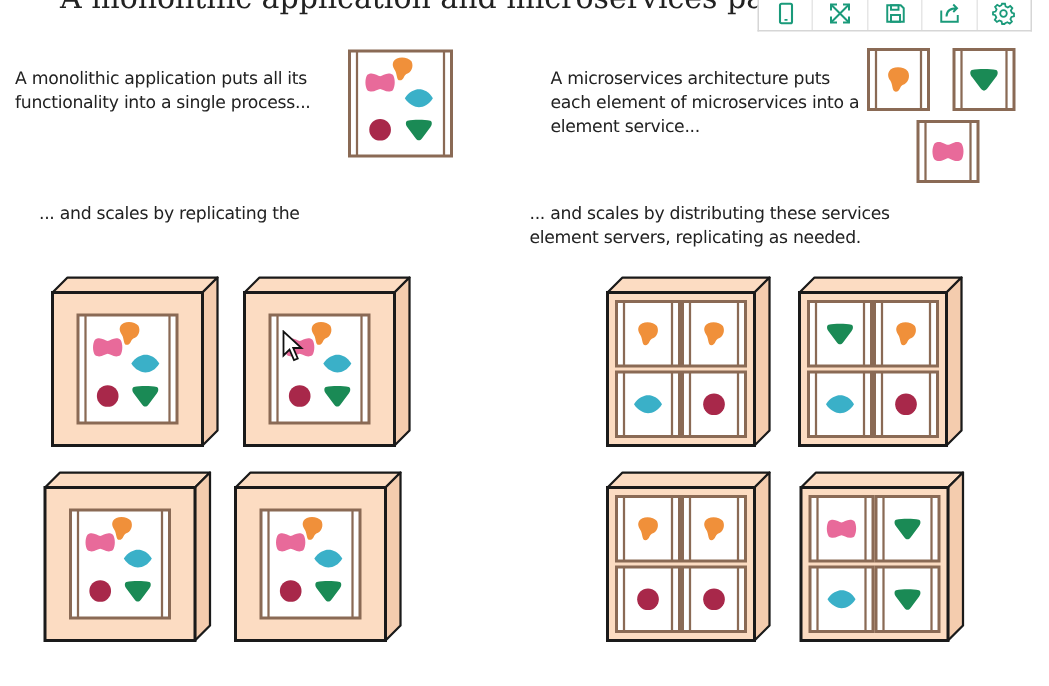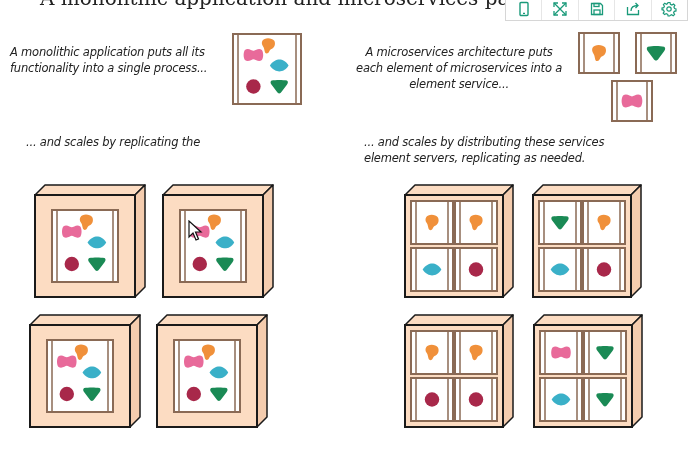--- a/index.html
+++ b/index.html
@@ -1,18 +1,18 @@
 <!DOCTYPE html>
 <html><head>
 <meta charset="utf-8">
 <style>
   html, body { margin:0; padding:0; background:#ffffff; }
   body { width:699px; height:457px; position:relative; overflow:hidden; font-family:"DejaVu Sans", sans-serif; }
   .cut-title { position:absolute; left:40px; top:-14px; font-family:"DejaVu Serif", serif; font-size:20px; color:#222; white-space:nowrap; }
-  .caption { position:absolute; font-style:italic; font-size:11.5px; line-height:16px; color:#222; font-family:"DejaVu Sans", sans-serif; letter-spacing:-0.2px; }
+  .caption { position:absolute; font-size:11.5px; line-height:16px; color:#222; font-family:"DejaVu Sans", sans-serif; letter-spacing:-0.2px; }
   .toolbar { position:absolute; left:505px; top:-2px; width:181px; height:22px; border:1px solid #d6d6d6; border-top:none; background:#fff; display:flex; }
   .tb-btn { flex:1; display:flex; align-items:center; justify-content:center; border-right:1px solid #e6e6e6; cursor:pointer; }
   .tb-btn:last-child { border-right:none; }
   .tb-btn svg { width:16px; height:16px; }
   svg.diagram { position:absolute; left:0; top:0; }
   .cursor { position:absolute; left:188px; top:220px; }
 </style>
 </head>
 <body>
 
@@ -49,29 +49,29 @@
         <circle cx="8" cy="8" r="2.2"></circle>
         <path d="M7 1.5H9L9.4 3.3L10.9 4L12.5 3L13.9 4.4L12.9 6L13.6 7.5L15 7.9V9.9L13.3 10.3L12.6 11.8L13.6 13.4L12.2 14.8L10.6 13.8L9.1 14.5L8.7 15H7.1L6.7 13.3L5.2 12.6L3.6 13.6L2.2 12.2L3.2 10.6L2.5 9.1L1 8.7V7.1L2.7 6.7L3.4 5.2L2.4 3.6L3.8 2.2L5.4 3.2L6.6 2.5Z"></path>
       </svg>
   </div>
 </div>
 
 <div class="caption" style="left:10px; top:44px;">
   <div>A monolithic application puts all its</div>
   <div>functionality into a single process...</div>
 </div>
-<div class="caption" style="left:356px; top:44px;text-align:center;">
+<div class="caption" style="left:367px; top:44px;">
   <div>A microservices architecture puts</div>
   <div>each element of microservices into a</div>
   <div>element service...</div>
 </div>
 <div class="caption" style="left:10px; top:134px;margin-left:16px;">
   <div>... and scales by replicating the</div>
 </div>
-<div class="caption" style="left:364px; top:134px;">
+<div class="caption" style="left:353px; top:134px;">
   <div>... and scales by distributing these services</div>
   <div>element servers, replicating as needed.</div>
 </div>
 
 <svg class="diagram" width="699" height="457" id="diagram">
     <g>
       <g>
         <rect x="233" y="34" width="68" height="70" fill="#ffffff" stroke="#8a6a55" stroke-width="2"></rect>
         <line x1="238" y1="34" x2="238" y2="104" stroke="#8a6a55" stroke-width="1.5"></line>
         <line x1="296" y1="34" x2="296" y2="104" stroke="#8a6a55" stroke-width="1.5"></line>

